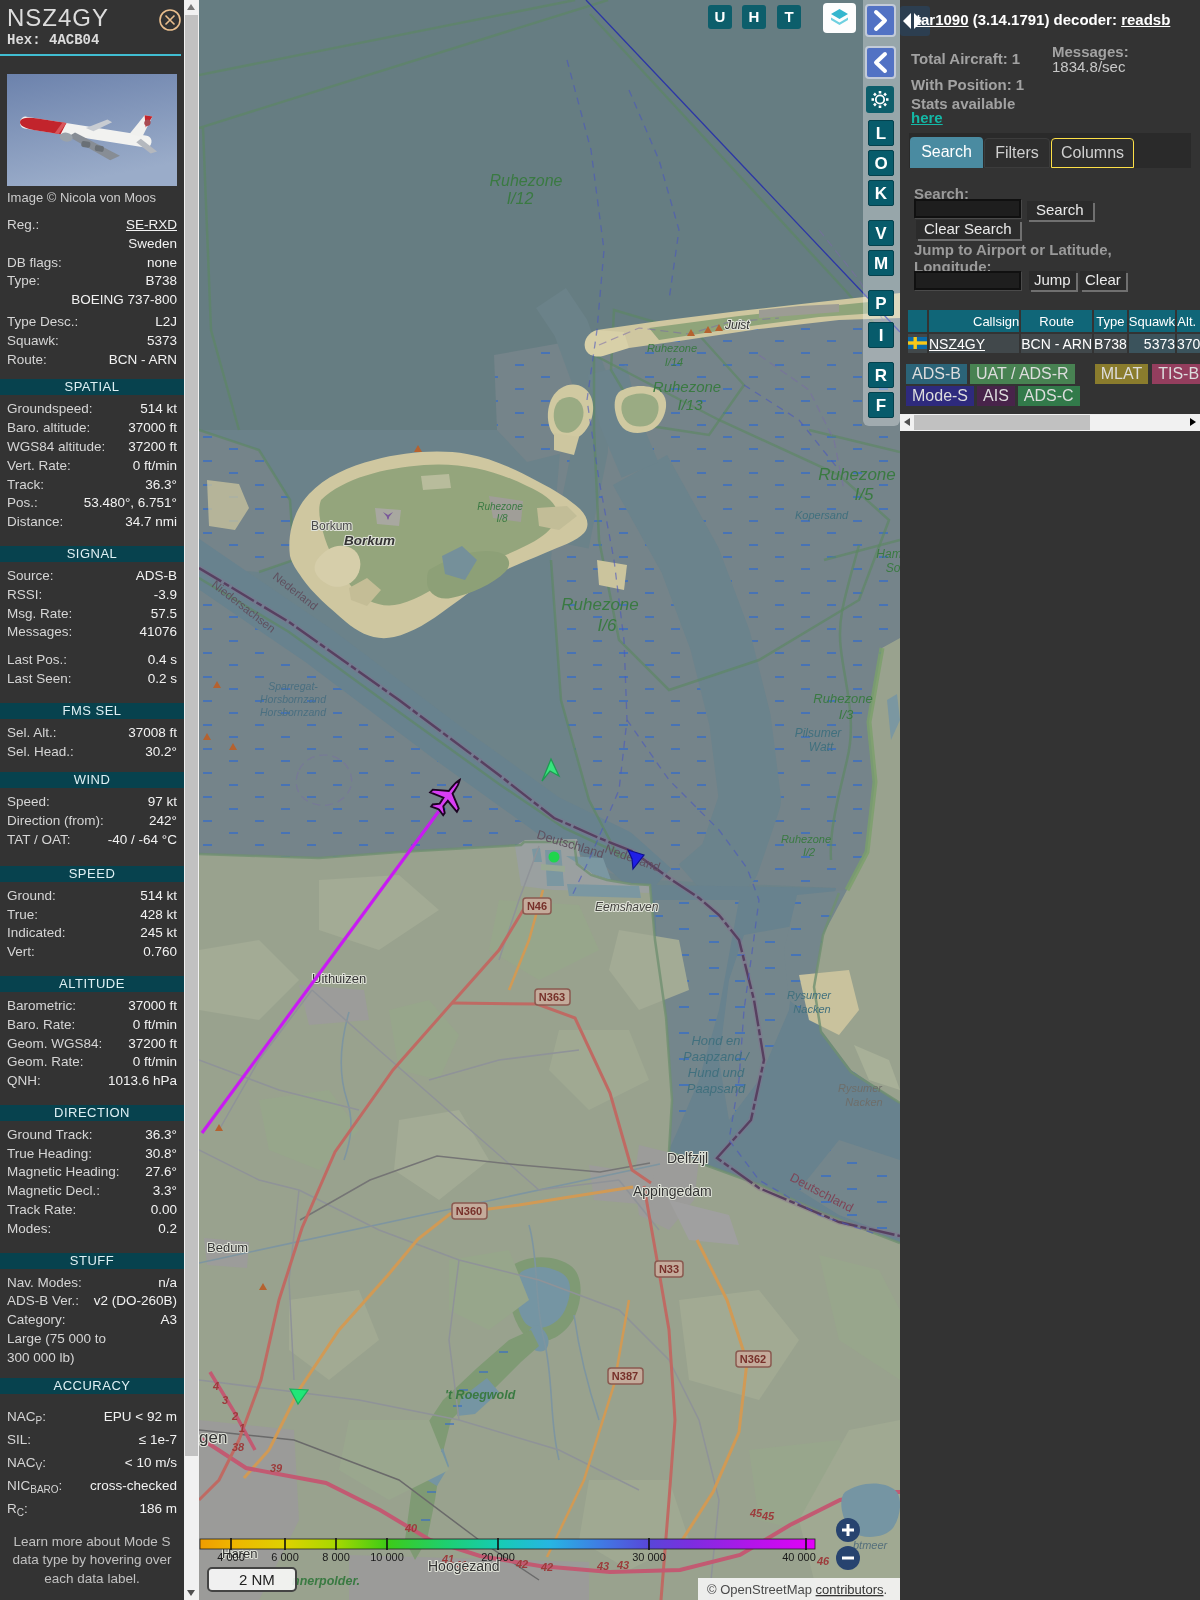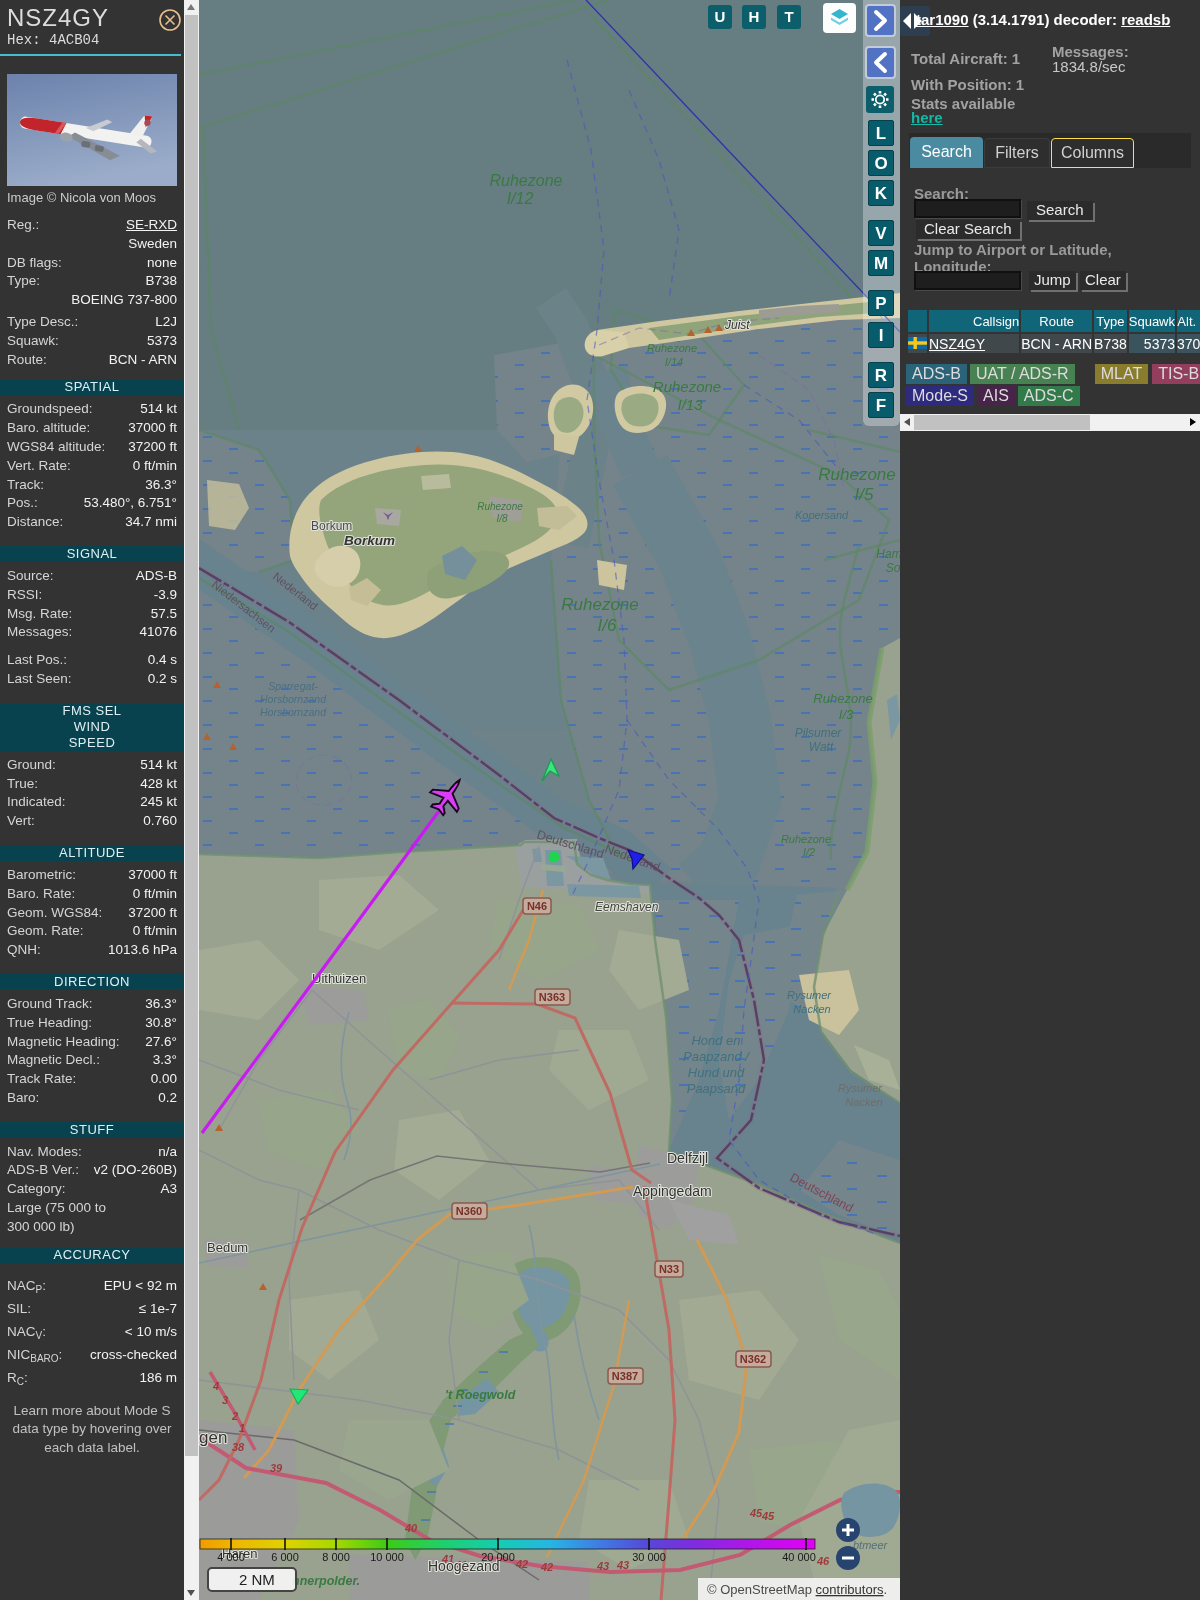--- a/index.html
+++ b/index.html
@@ -14,21 +14,21 @@
 .row { font-size:13.5px; line-height:18.8px; overflow:hidden; white-space:nowrap; }
 .row .lb { float:left; color:#d5d5d5; }
 .row .vl { float:right; color:#f2f2f2; }
 sub { font-size:10px; vertical-align:baseline; position:relative; top:3px; line-height:0; }
 .gbtn { position:absolute; width:26px; height:26px; background:#075b6b; color:#fff; font-weight:bold; font-size:17px; text-align:center; line-height:26px; border-radius:2px; border:1px solid #04414d; }
 </style>
 </head>
 <body>
 <div id="leftpanel">
   <div style="position:absolute;left:7px;top:4px;font-size:24px;color:#dcdcdc;letter-spacing:1px;">NSZ4GY</div>
-  <div style="position:absolute;left:7px;top:32px;font-family:'Liberation Mono',monospace;font-weight:normal;font-size:14px;color:#dcdcdc;">Hex:&nbsp;4ACB04</div>
+  <div style="position:absolute;left:7px;top:32px;font-family:'Liberation Mono',monospace;font-weight:bold;font-size:14px;color:#dcdcdc;">Hex:&nbsp;4ACB04</div>
   <svg style="position:absolute;left:159px;top:9px;" width="22" height="22" viewBox="0 0 22 22">
       <circle cx="11" cy="11" r="10" fill="none" stroke="#e9be8d" stroke-width="1.6"></circle>
       <path d="M6.5 6.5 L15.5 15.5 M15.5 6.5 L6.5 15.5" stroke="#e9be8d" stroke-width="1.6"></path>
     </svg>
   <div style="position:absolute;left:0px;top:54px;width:181px;height:2px;background:#41bed2;"></div>
   <svg style="position:absolute;left:7px;top:74px;" width="170" height="112" viewBox="0 0 170 112">
     <defs>
         <linearGradient id="sky" x1="0" y1="0" x2="0.3" y2="1">
           <stop offset="0" stop-color="#6c82ac"></stop>
           <stop offset="1" stop-color="#9aacc9"></stop>
@@ -136,21 +136,45 @@
       <div class="row" style="margin-top:9px;">
           <span class="lb">Last Pos.:</span>
           <span class="vl">0.4 s</span>
         </div>
       <div class="row">
           <span class="lb">Last Seen:</span>
           <span class="vl">0.2 s</span>
         </div>
     </div>
     <div class="shead">FMS SEL</div>
+    <div class="rows" style="padding-bottom:11px;">
+      <div class="row">
+          <span class="lb">Sel. Alt.:</span>
+          <span class="vl">37008 ft</span>
+        </div>
+      <div class="row">
+          <span class="lb">Sel. Head.:</span>
+          <span class="vl">30.2°</span>
+        </div>
+    </div>
     <div class="shead">WIND</div>
+    <div class="rows" style="padding-bottom:16px;">
+      <div class="row">
+          <span class="lb">Speed:</span>
+          <span class="vl">97 kt</span>
+        </div>
+      <div class="row">
+          <span class="lb">Direction (from):</span>
+          <span class="vl">242°</span>
+        </div>
+      <div class="row">
+          <span class="lb">TAT / OAT:</span>
+          <span class="vl">-40 / -64 °C</span>
+        </div>
+    </div>
     <div class="shead">SPEED</div>
     <div class="rows">
       <div class="row">
           <span class="lb">Ground:</span>
           <span class="vl">514 kt</span>
         </div>
       <div class="row">
           <span class="lb">True:</span>
           <span class="vl">428 kt</span>
         </div>
@@ -202,21 +226,21 @@
         </div>
       <div class="row">
           <span class="lb">Magnetic Decl.:</span>
           <span class="vl">3.3°</span>
         </div>
       <div class="row">
           <span class="lb">Track Rate:</span>
           <span class="vl">0.00</span>
         </div>
       <div class="row">
-          <span class="lb">Baro:</span>
+          <span class="lb">Modes:</span>
           <span class="vl">0.2</span>
         </div>
     </div>
     <div class="shead">STUFF</div>
     <div class="rows" style="padding-bottom:10px;">
       <div class="row">
           <span class="lb">Nav. Modes:</span>
           <span class="vl">n/a</span>
         </div>
       <div class="row">

